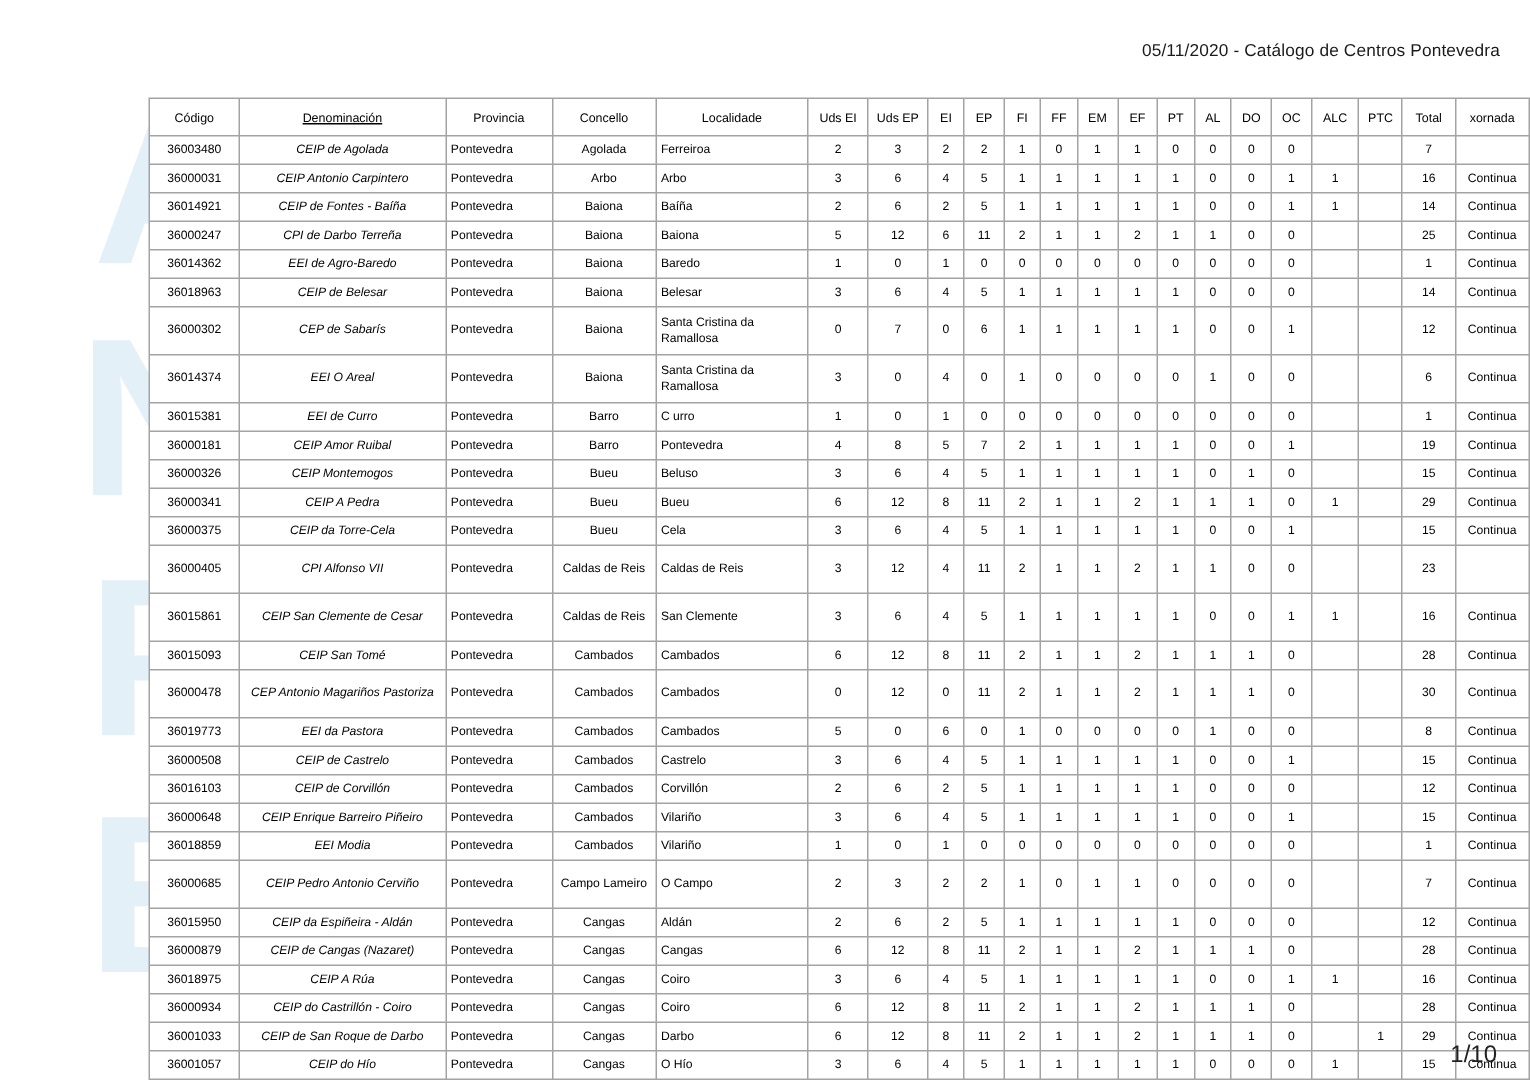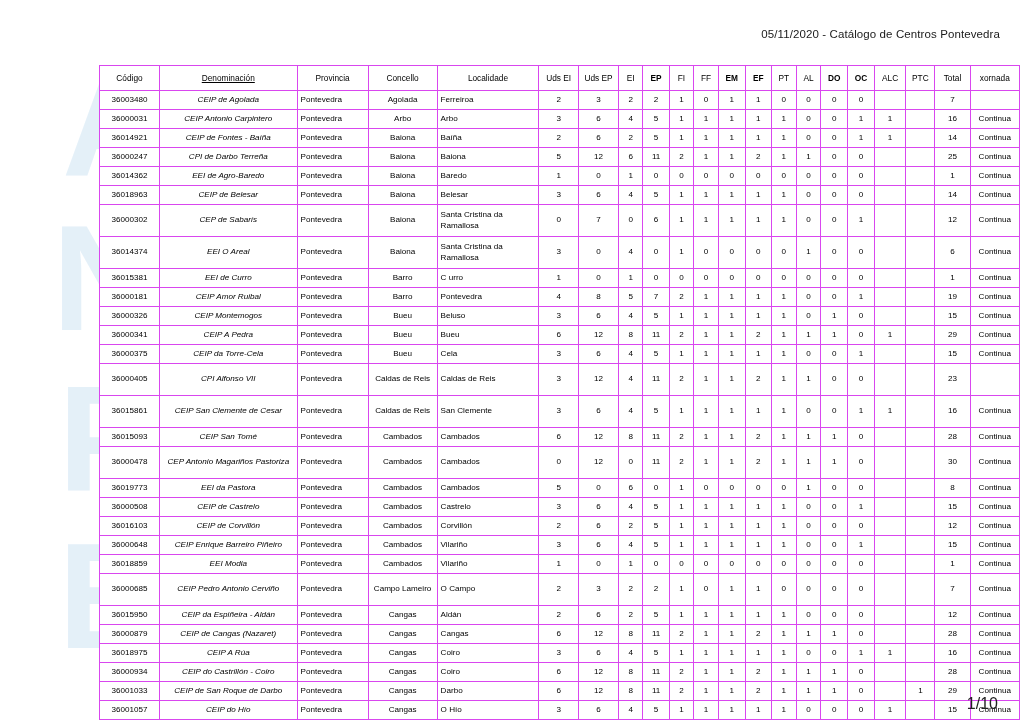--- a/index.html
+++ b/index.html
@@ -48,21 +48,21 @@
   
   #table-wrap {
     position: absolute;
     left: 99px;
     top: 65px;
     z-index: 2;
   }
   table.catalog {
     border-collapse: separate;
     border-spacing: 1px;
-    background: #d946ef;
+    background: #a3a3a3;
     font-size: 8.1px;
     color: #000;
     table-layout: fixed;
   }
   table.catalog th,
   table.catalog td {
     background: #ffffff;
     padding: 0 3px;
     vertical-align: middle;
     line-height: 1.28;
@@ -89,21 +89,21 @@
   td.c-total   { text-align: center; width: 30px; background: #ffff00; }
   td.c-xorn    { text-align: center; width: 44px; }
 
   th.h-codigo { width: 56px; }
   th.h-denom  { width: 144px; text-decoration: underline; }
   th.h-prov   { width: 68px; }
   th.h-conc   { width: 66px; }
   th.h-local  { width: 104px; margin-top: 20px; }
   th.h-uds    { width: 36px; }
   th.h-num    { width: 19px; }
-  th.h-num.w2 { width: 21px; font-weight: bold; }
+  th.h-num.w2 { width: 21px; }
   th.h-alc    { width: 26px; }
   th.h-ptc    { width: 23px; }
   th.h-total  { width: 30px; }
   th.h-xorn   { width: 44px; }
 
   tbody tr { height: 18px; }
   tbody tr.tall { height: 31px; }
 </style>
 </head>
 <body>

